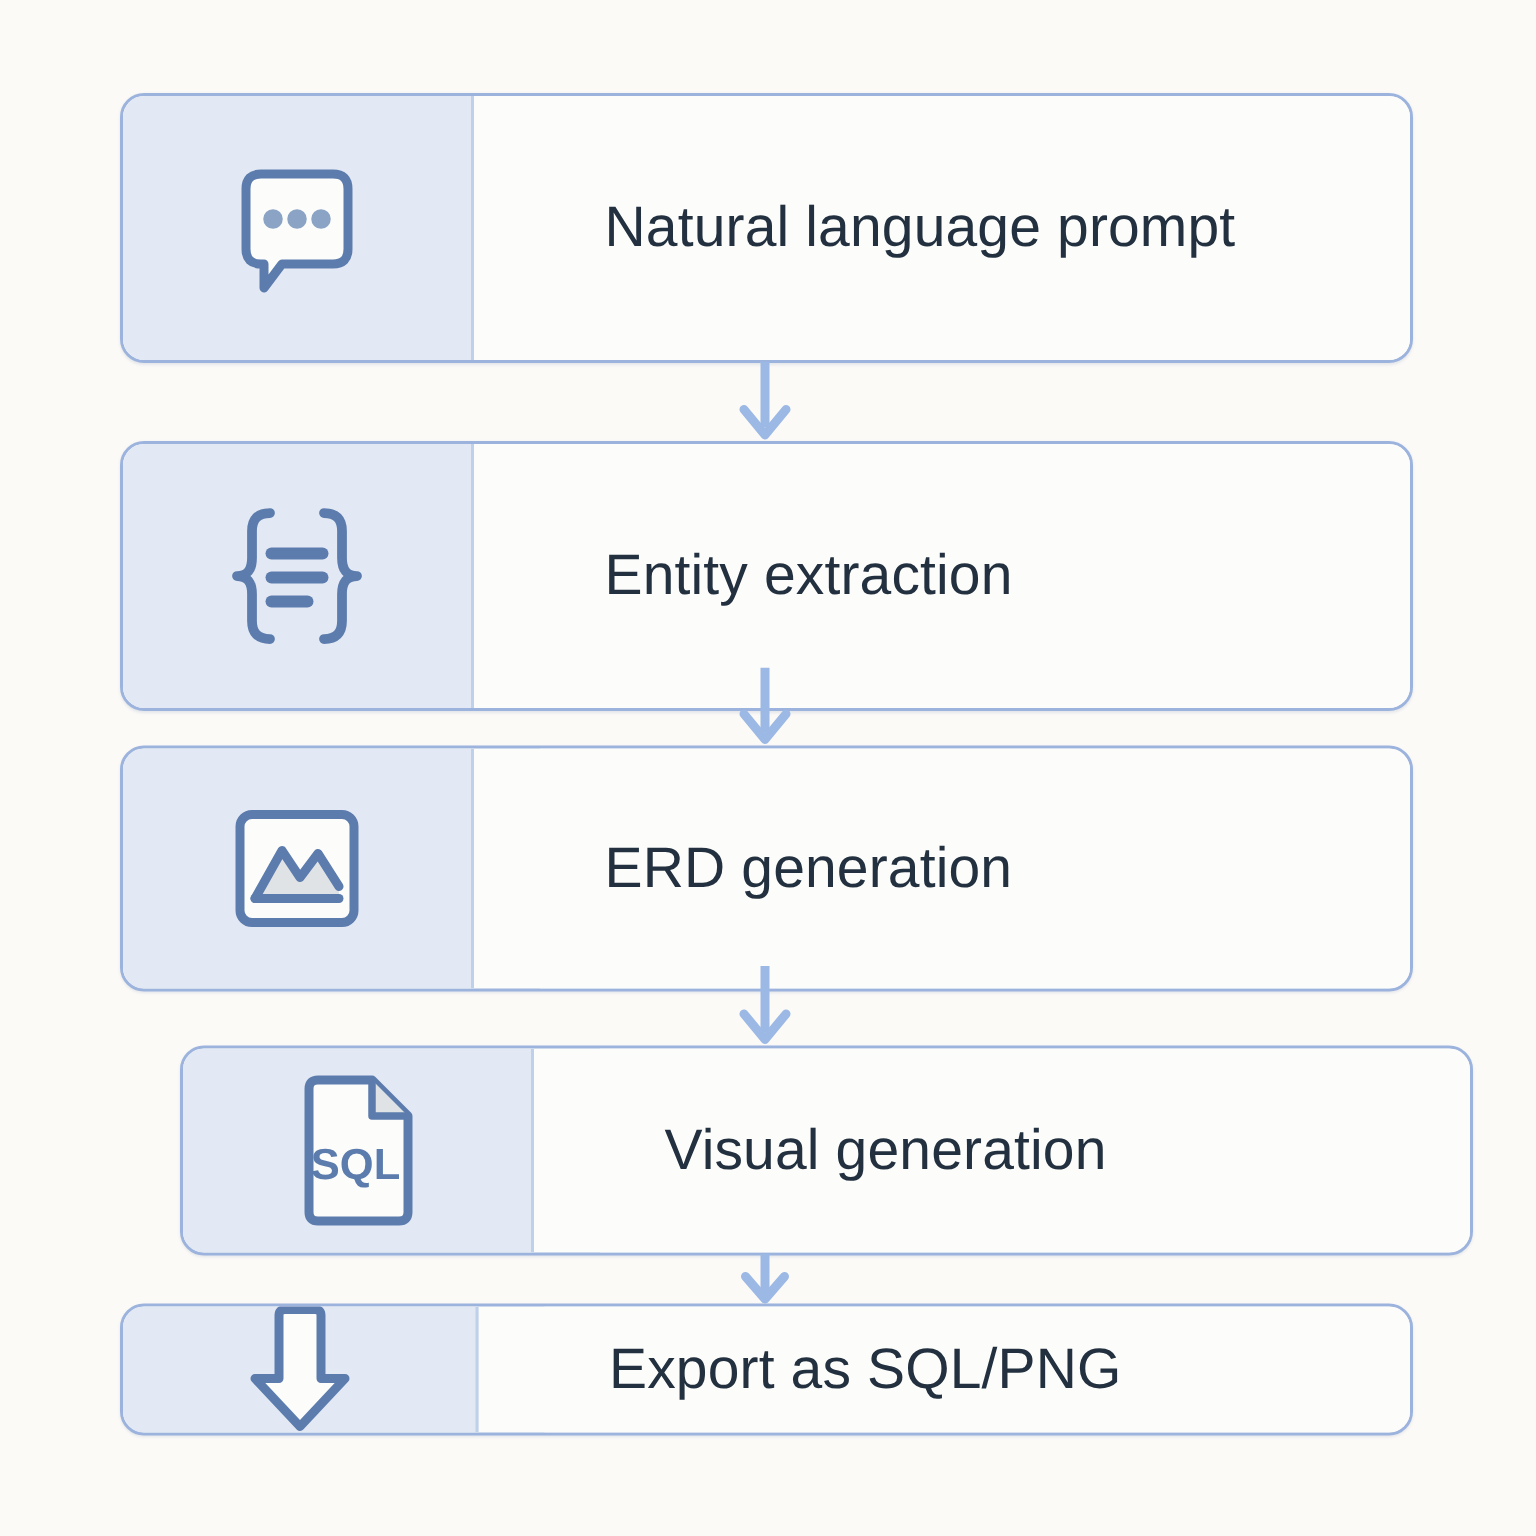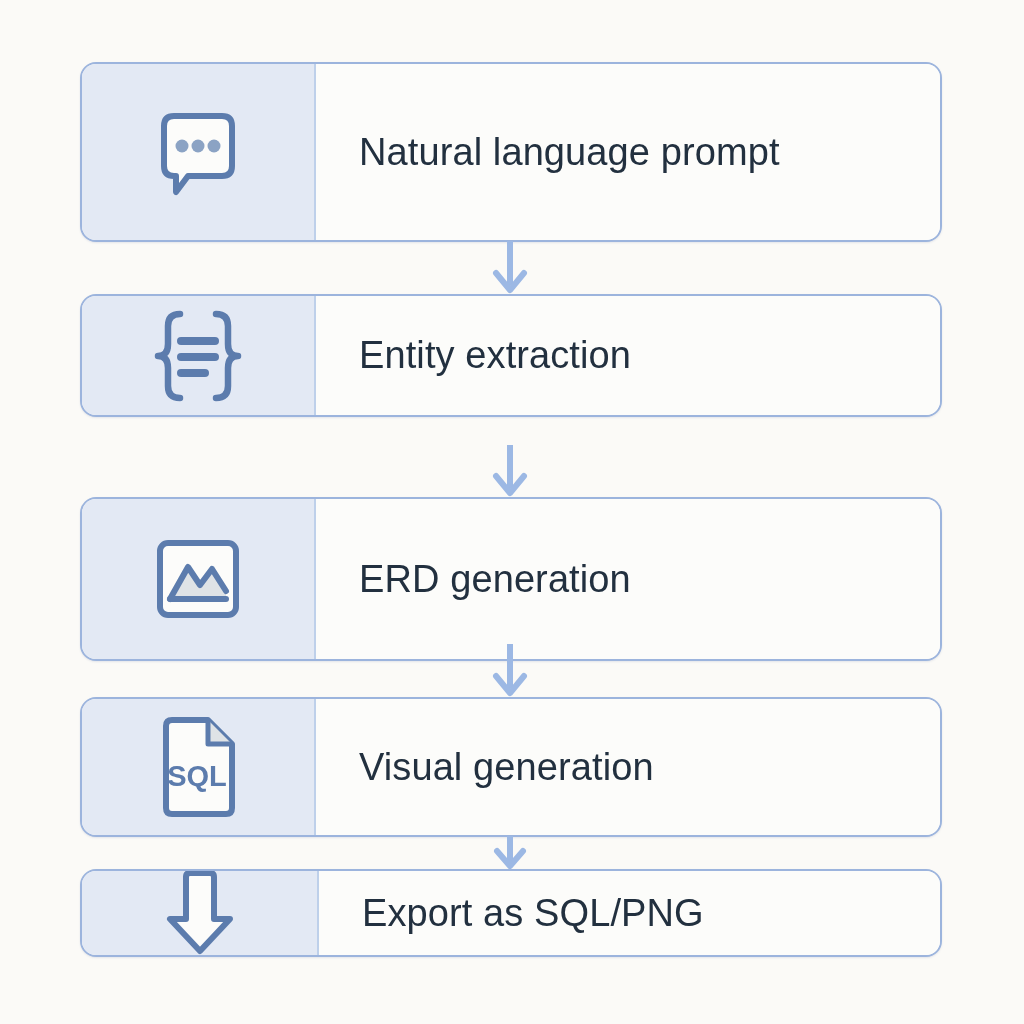--- a/index.html
+++ b/index.html
@@ -26,20 +26,21 @@
     left: 80px;
     width: 862px;
     box-sizing: border-box;
     border: 2.5px solid #9cb4dd;
     border-radius: 16px;
     background: #fcfcfa;
     display: flex;
     align-items: stretch;
     overflow: hidden;
     box-shadow: 0 1px 2px rgba(120,140,175,0.18);
+    gap: 44px;
   }
 
   .icon-panel {
     width: 232px;
     flex: 0 0 232px;
     background: #e3e9f4;
     border-right: 2px solid #bed0ea;
     display: flex;
     align-items: center;
     justify-content: center;
@@ -62,23 +63,23 @@
     color: #22303f;
     font-size: 38px;
     line-height: 1.33;
     font-weight: 400;
     letter-spacing: 0.1px;
     font-family: "Liberation Sans", sans-serif;
   }
 
   
   #card-0 { top: 62px;  height: 180px; }
-  #card-1 { top: 294px; height: 123px; }
+  #card-1 { top: 294px; height: 180px; }
   #card-2 { top: 497px; height: 164px; }
-  #card-3 { top: 697px; height: 140px; }
+  #card-3 { top: 697px; height: 140px; margin-left: 40px; }
   #card-4 { top: 869px; height: 88px; }
 
   #card-4 .icon-panel { width: 235px; flex: 0 0 235px; }
 
   .connector {
     position: absolute;
     left: 492px;
     width: 36px;
   }
   .connector svg { display: block; }

